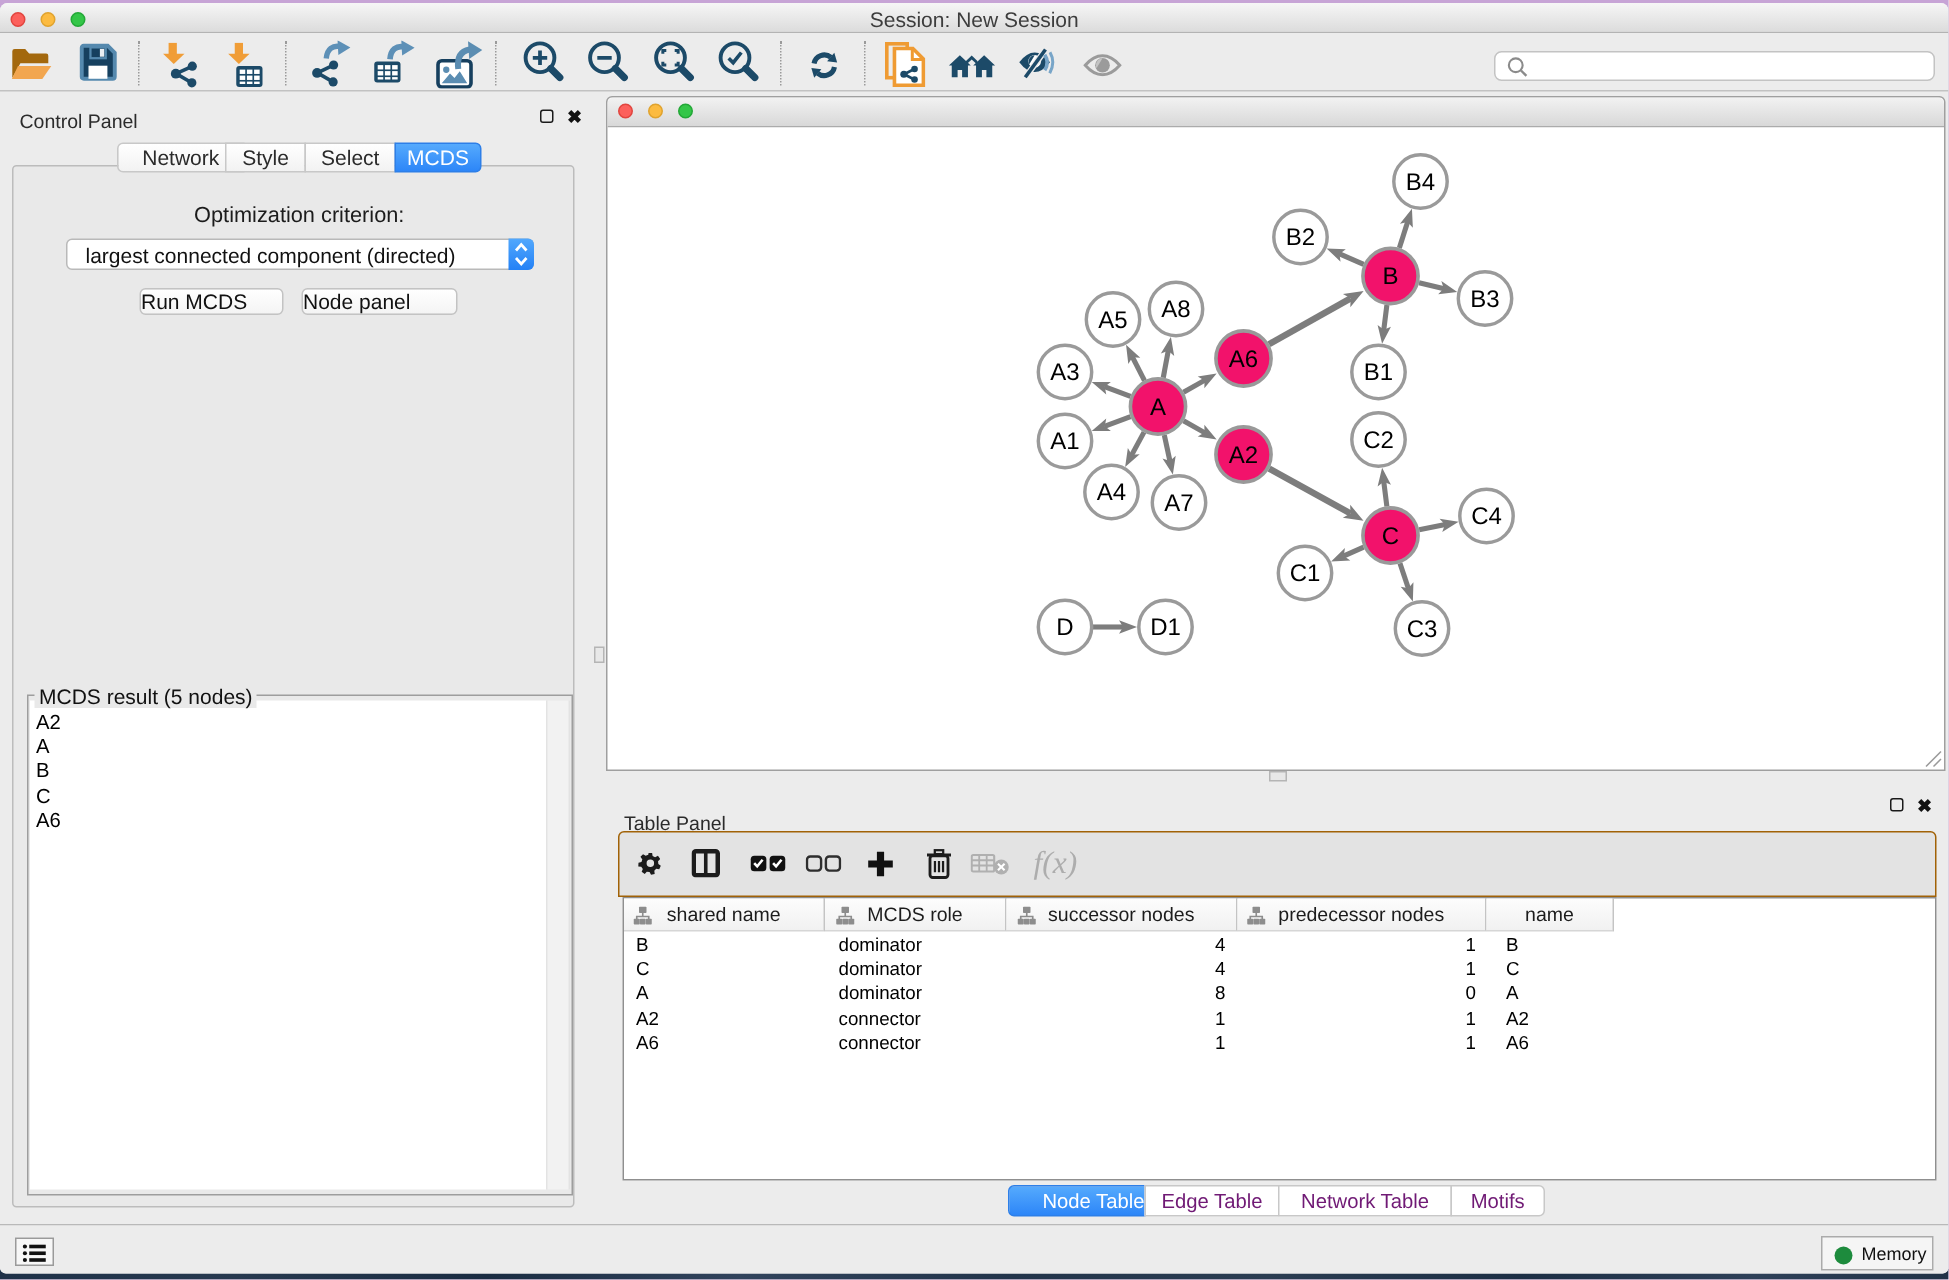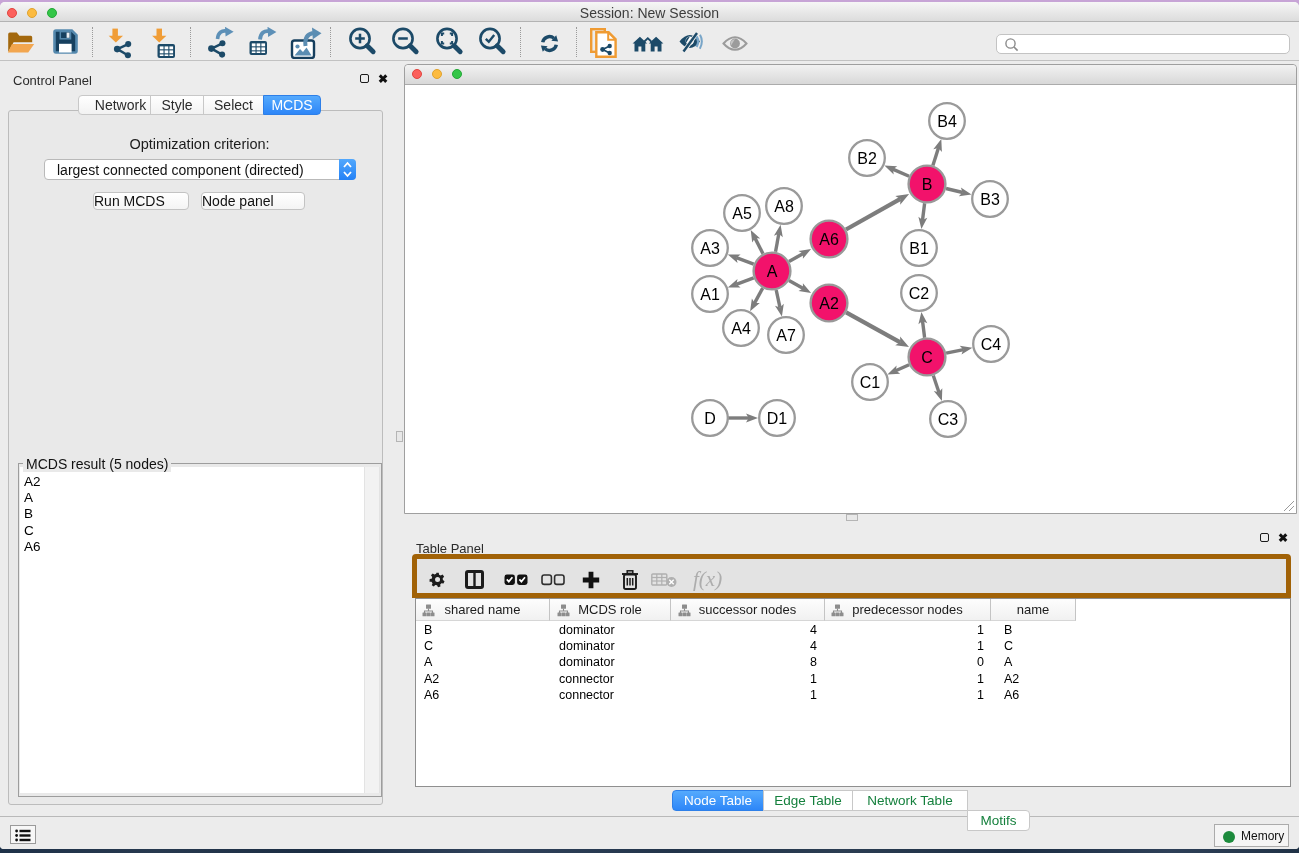--- a/index.html
+++ b/index.html
@@ -59,32 +59,32 @@
 
 #netwin { position:absolute; left:404px; top:62px; width:893px; height:450px;
   background:#fff; border:1px solid #9f9f9f; border-radius:4px 4px 0 0; }
 #nettitle { position:absolute; left:0; top:0; width:100%; height:20px;
   background:linear-gradient(#f2f2f2,#d8d8d8); border-bottom:1px solid #ababab; border-radius:4px 4px 0 0; }
 #nettitletext { position:absolute; width:100%; top:3px; text-align:center; font-size:14px; color:#333; }
 #graphbox { position:absolute; left:0px; top:22px; }
 
 #tblhdr { position:absolute; left:416px; top:524px; font-size:13px; color:#2b2b2b;margin-top:15px; }
 #tbltools { position:absolute; left:412px; top:552px; width:879px; height:44px;
-  background:#e3e3e3; border:5px solid #a16207; border-radius:4px 4px 0 0; }
+  background:#e3e3e3; border:1px solid #a16207; border-radius:4px 4px 0 0; }
 #tblbox { position:absolute; left:415px; top:596px; width:876px; height:189px;
   background:#fff; border:1px solid #8f8f8f; }
 .th { position:absolute; top:0; height:22px; border-right:1px solid #c4c4c4; border-bottom:1px solid #d6d6d6;
   background:linear-gradient(#fdfdfd,#f1f1f1); }
 .thlab { position:absolute; width:100%; top:3px; text-align:center; font-size:13px; color:#1c1c1c; }
 .row { position:absolute; left:0; width:100%; height:16.2px; font-size:12.5px; color:#000; }
 .cell { position:absolute; top:1px; }
 .num { text-align:right; }
 
 .btab { position:absolute; top:0; height:21px; background:#fff; border:1px solid #c8c8c8;
-  font-size:13.5px; color:#15803d; text-align:center; line-height:20px; }
+  font-size:13.5px; color:#701a75; text-align:center; line-height:20px; }
 .btab.sel { background:linear-gradient(#55aafd,#2d86f8); color:#fff; border-color:#2d7fe8; }
 
 #statusbar { position:absolute; left:0; top:814px; width:1299px; height:33px;
   background:#ececec; border-top:1px solid #b9b9b9; border-radius:0 0 4px 4px; }
 #listbtn { position:absolute; left:10px; top:8px; width:26px; height:19px;
   background:#f7f7f7; border:1px solid #9a9a9a; }
 #membtn { position:absolute; left:1214px; top:7px; width:75px; height:23px;
   background:#f5f5f5; border:1px solid #ababab; font-size:12px; color:#111; }
 #memdot { position:absolute; left:8px; top:5.5px; width:12px; height:12px; border-radius:50%; background:#1d8b3d; }
 #memtxt { position:absolute; left:26px; top:4px; }
@@ -544,24 +544,24 @@
   </div>
   <div class="row" style="top:87.8px">
     <div class="cell" style="left:8px">A6</div>
         <div class="cell" style="left:143px">connector</div>
     <div class="cell num" style="left:255px;width:146px">1</div>
         <div class="cell num" style="left:409px;width:159px">1</div>
     <div class="cell" style="left:588px">A6</div>
   </div>
 </div>
 <div class="tabrow" style="left:0;top:788px">
-  <div class="btab sel" style="left:672px;width:92px;border-radius:4px 0 0 4px;">Node Table</div>
+  <div class="btab sel" style="left:672px;width:92px;border-radius:4px 0 0 4px;text-align:right;">Node Table</div>
   <div class="btab" style="left:763px;width:90px;">Edge Table</div>
   <div class="btab" style="left:852px;width:116px;">Network Table</div>
-  <div class="btab" style="left:967px;width:63px;border-radius:0 4px 4px 0;margin-top:20px;">Motifs</div>
+  <div class="btab" style="left:967px;width:63px;border-radius:0 4px 4px 0;">Motifs</div>
 </div>
 <div id="statusbar">
   <div id="listbtn">
     <svg width="16" height="13" viewBox="0 0 16 13" style="position:absolute;left:4px;top:3px">
       <g fill="#111">
         <circle cx="1.6" cy="2" r="1.4"></circle>
             <circle cx="1.6" cy="6.5" r="1.4"></circle>
             <circle cx="1.6" cy="11" r="1.4"></circle>
         <rect x="4.5" y="0.8" width="11" height="2.4"></rect>
             <rect x="4.5" y="5.3" width="11" height="2.4"></rect>

